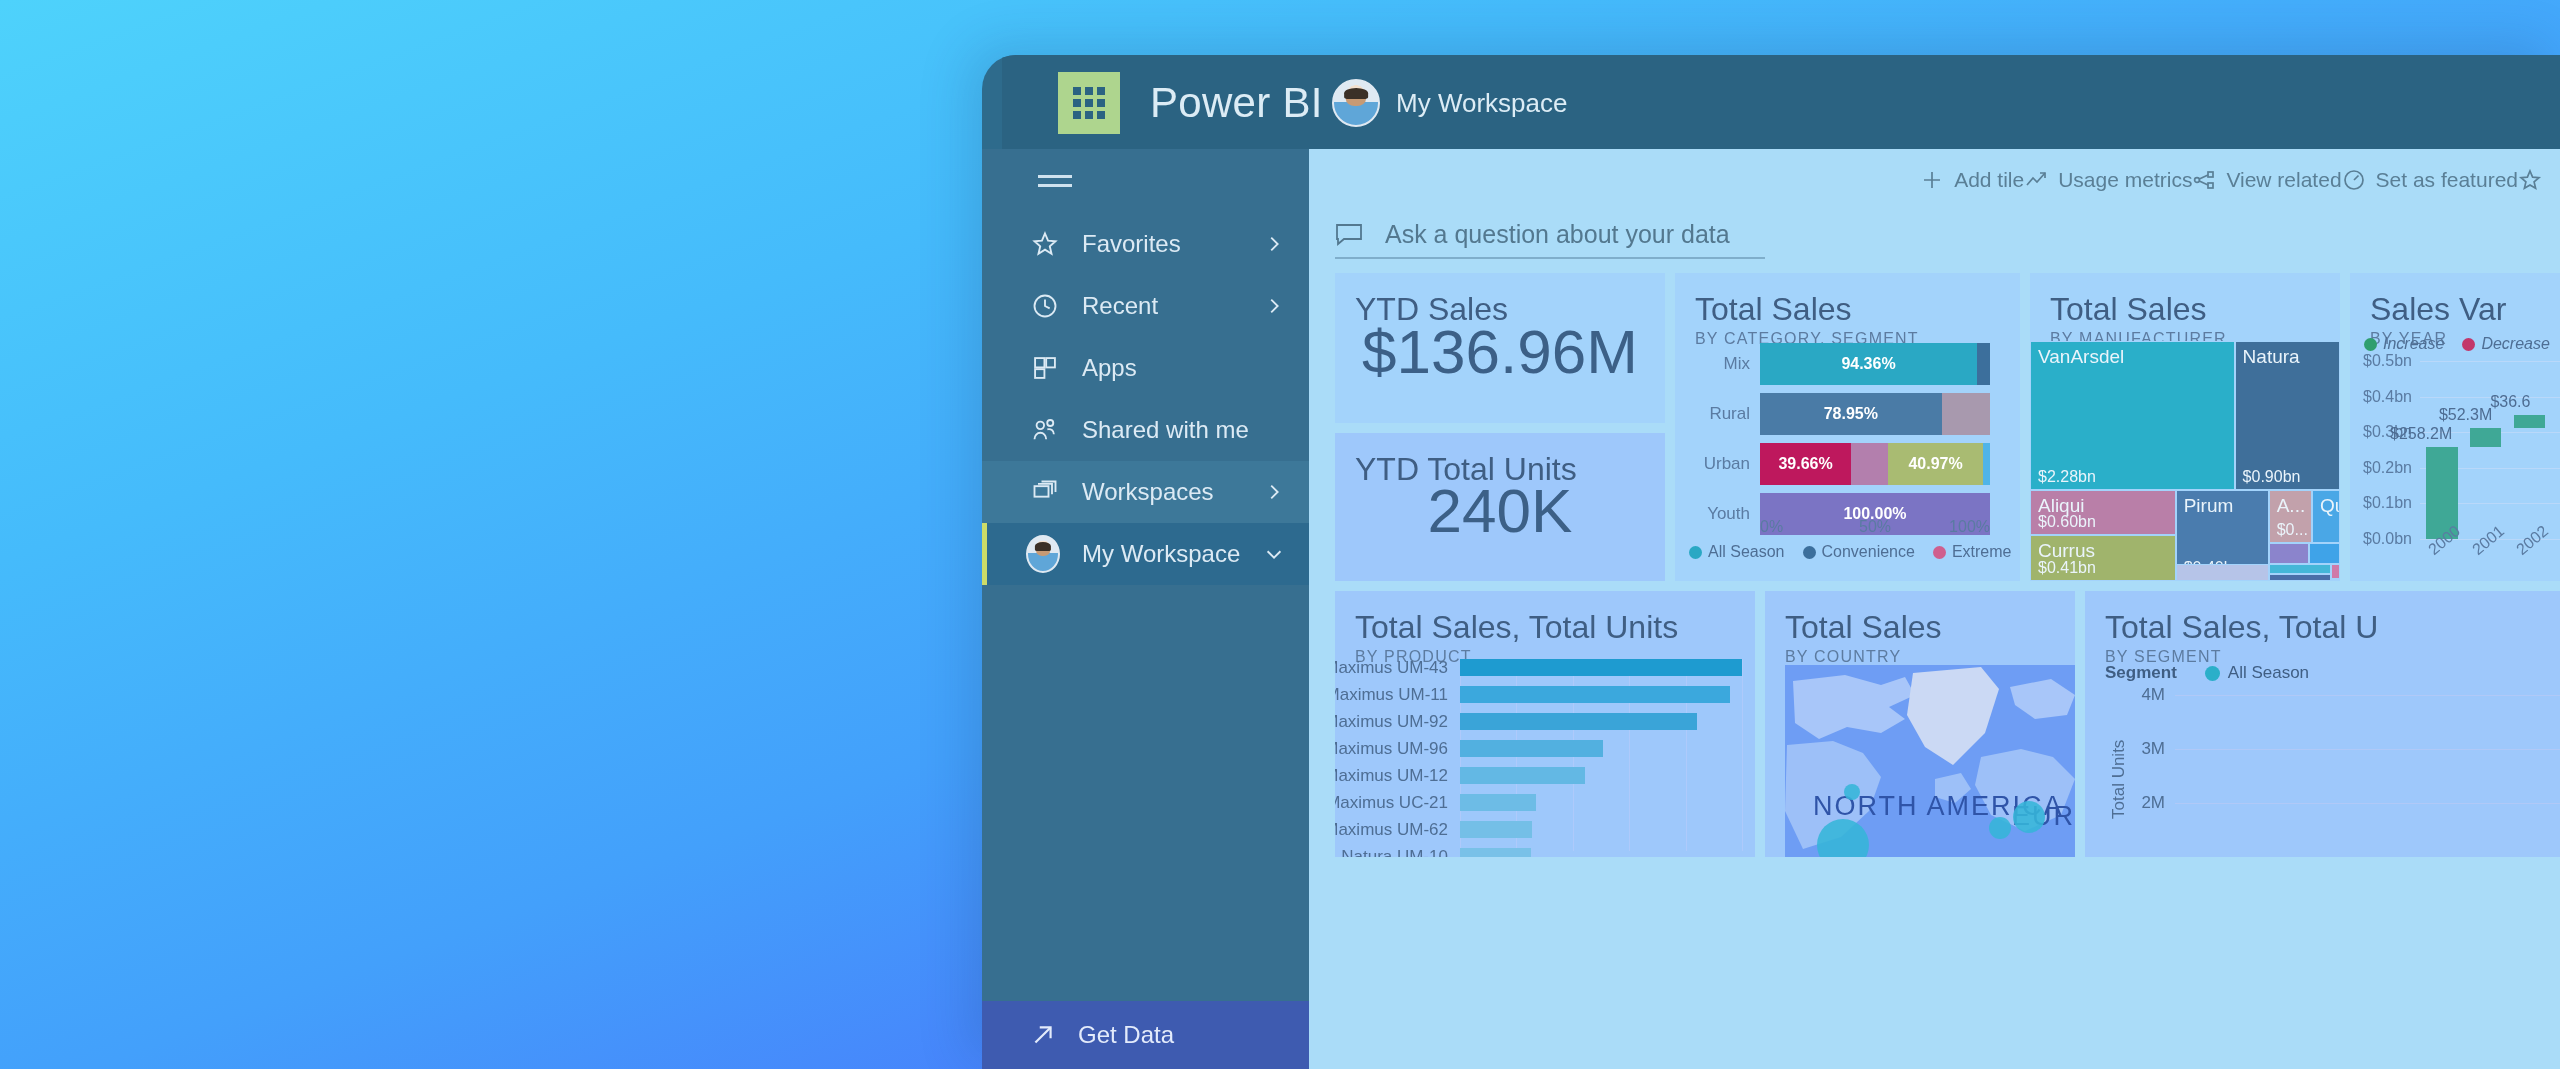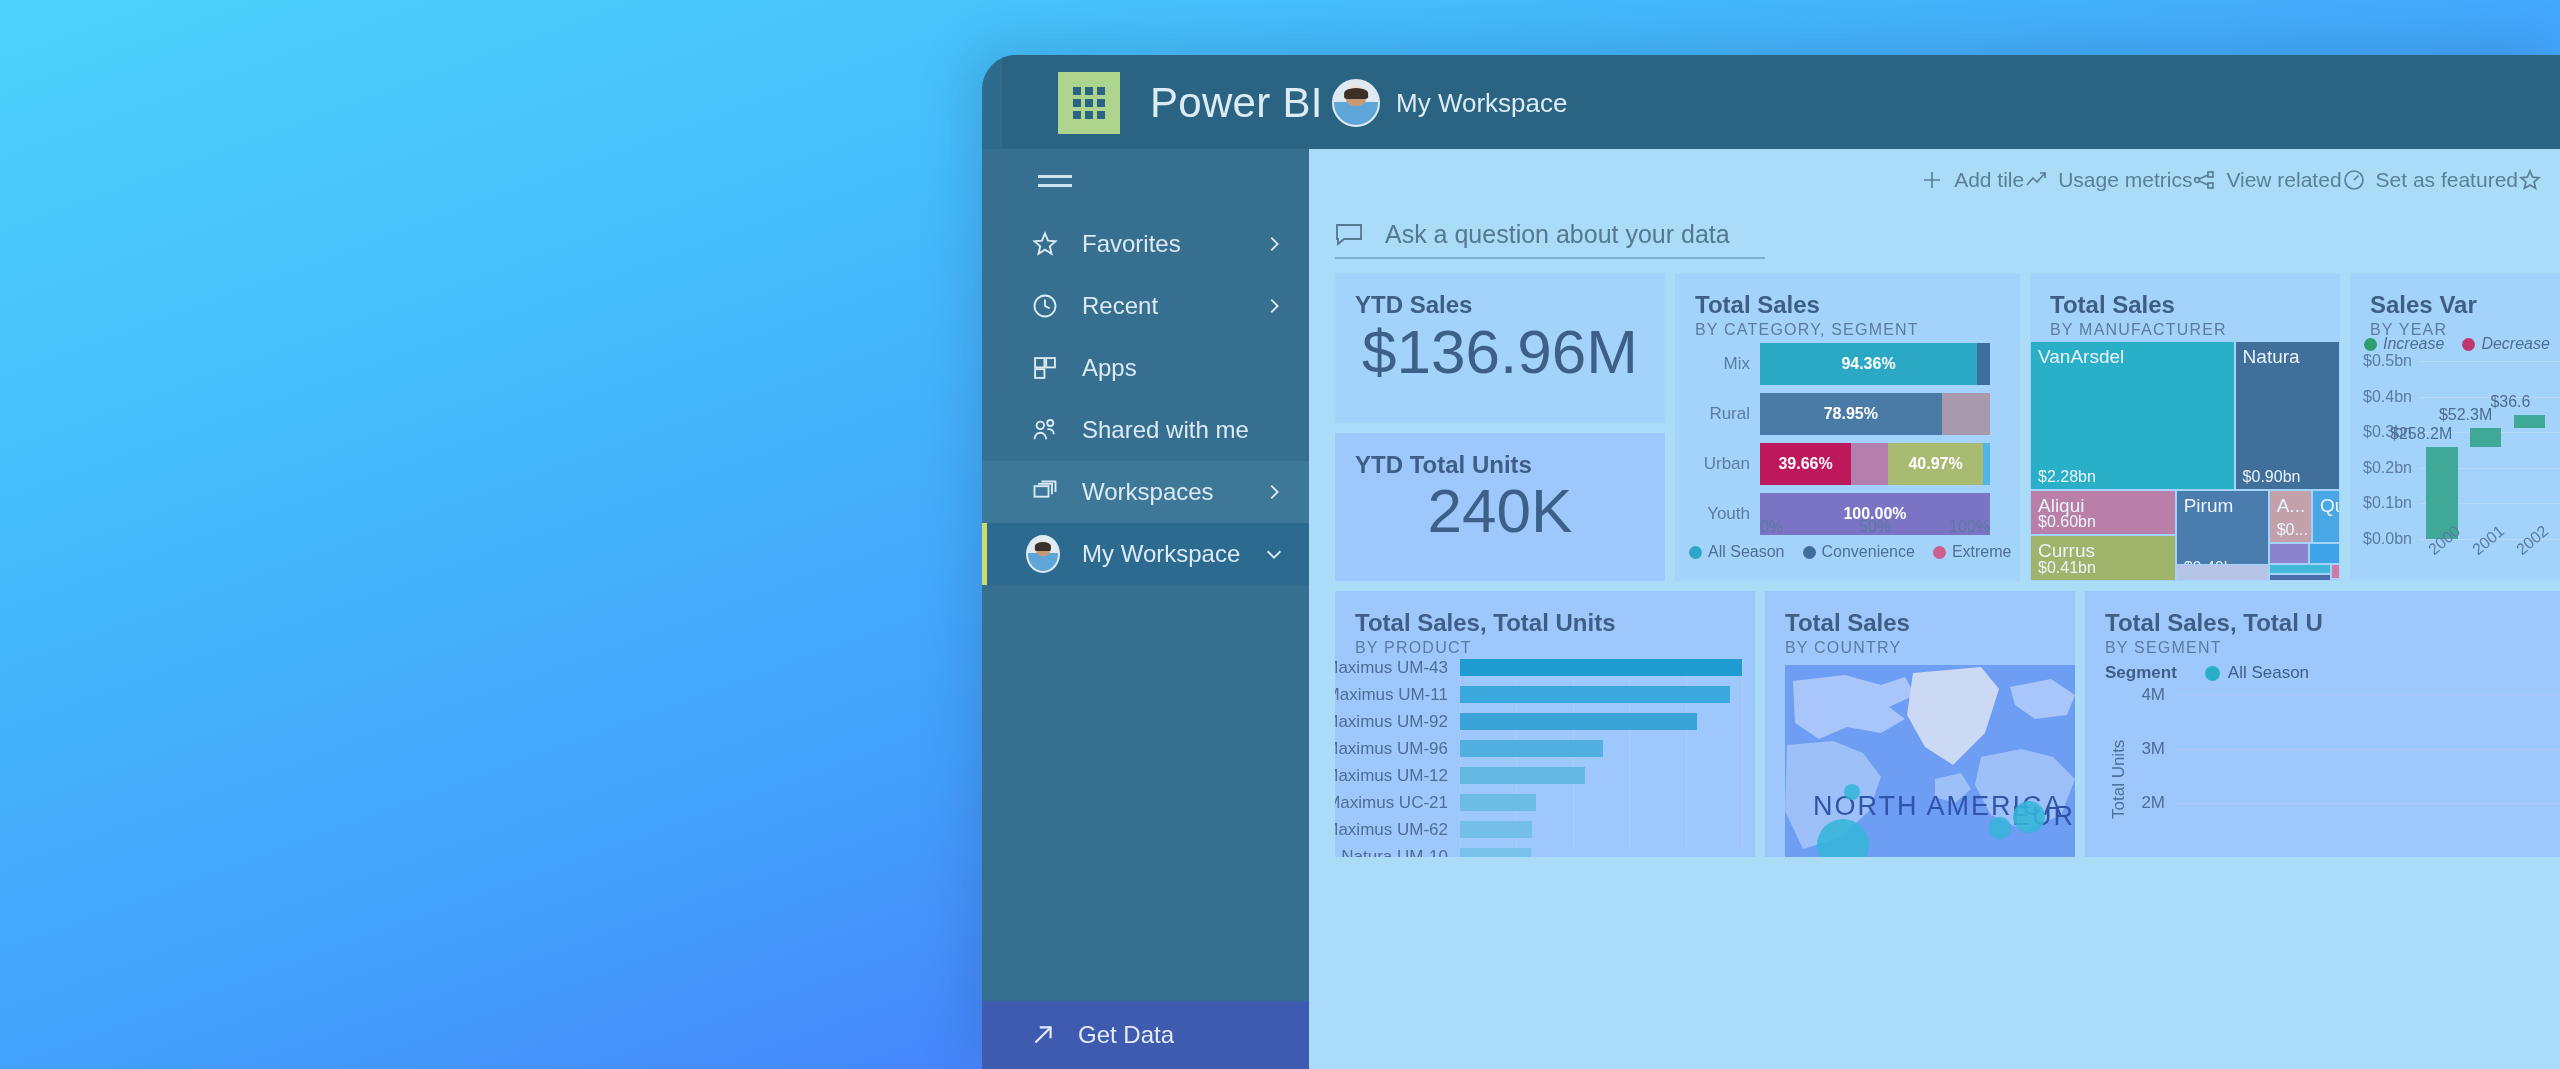--- a/index.html
+++ b/index.html
@@ -124,21 +124,21 @@
     display: flex; align-items: center; gap: 22px;
     border-bottom: 2px solid #7faecb;
     color: #53788f; font-size: 25px;
   }
   #qna-bar svg { width: 28px; height: 24px; stroke:#53788f; stroke-width:1.8; fill:none; }
 
   
   #tiles { position: absolute; left: 26px; top: 124px; width: 1248px; }
   .tile { position: absolute; background: #9ec8fb; overflow: hidden; }
   .tile.light { background: #a3d3fb; }
-  .tile-title { font-size: 24px; color: #3f5e83; font-weight: 700; }
+  .tile-title { font-size: 32px; color: #3f5e83; font-weight: 400; }
   .tile-sub { font-size: 16px; color: #5c7ba0; letter-spacing: 1.2px; margin-top: 2px; }
   .tile-head { padding: 18px 0 0 20px; }
 
   
   .kpi-value {
     position: absolute; left: 0; right: 0; top: 52%;
     transform: translateY(-50%);
     text-align: center; font-size: 62px; font-weight: 300; color: #3c6087;
   }
 

